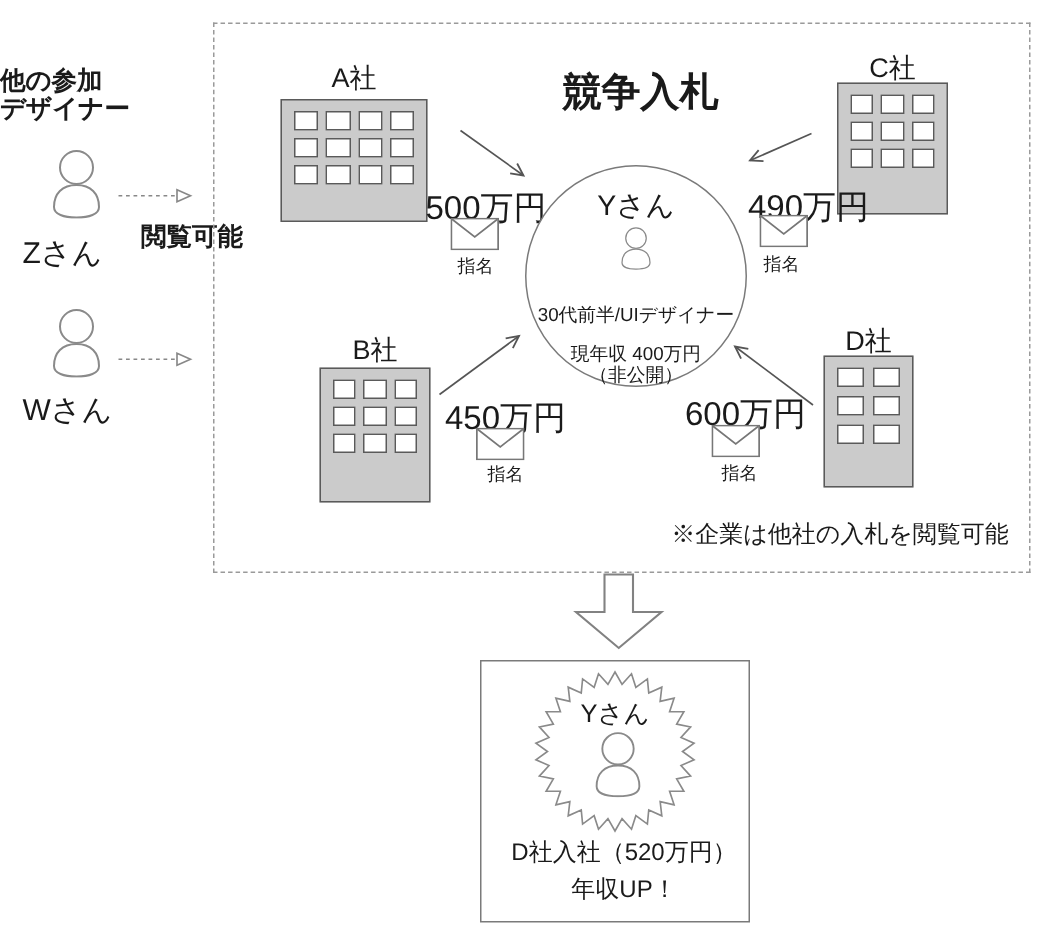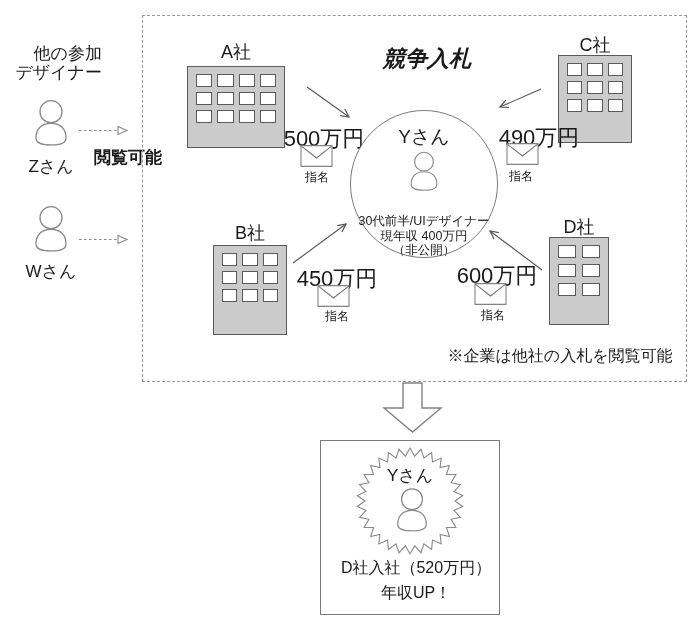--- a/index.html
+++ b/index.html
@@ -11,27 +11,27 @@
   }
   *{margin:0;padding:0;box-sizing:border-box;}
   html,body{background:#fff;}
   body{font-family:"Liberation Sans",sans-serif;color:var(--ink);}
   .canvas{position:relative;width:700px;height:634px;background:#fff;overflow:hidden;}
   .abs{position:absolute;}
   .txt{position:absolute;color:var(--ink);white-space:nowrap;}
   .overlay{position:absolute;left:0;top:0;pointer-events:none;}
 
   
-  .lp-title{left:0;top:44px;width:102px;font-size:17px;font-weight:normal;line-height:19px;text-align:right;}
-  .designer-name{font-size:17px;width:72px;text-align:center;}
+  .lp-title{left:0;top:44px;width:102px;font-size:17px;font-weight:bold;line-height:19px;text-align:left;}
+  .designer-name{font-size:20px;width:72px;text-align:left;}
   .vert{left:94px;top:150px;width:19px;font-size:17px;font-weight:bold;line-height:16.5px;word-break:break-all;text-align:center;}
 
   
   .auction-box{position:absolute;left:142px;top:15px;width:545px;height:367px;border:1px dashed #9a9a9a;}
-  .auction-title{left:327px;top:44px;width:200px;font-size:22px;font-weight:bold;text-align:center;font-style:italic;}
+  .auction-title{left:327px;top:44px;width:200px;font-size:26px;font-weight:bold;text-align:center;}
   .auction-note{left:442px;top:346px;width:236px;font-size:16px;text-align:center;}
 
   
   .company-label{font-size:18px;text-align:center;}
   .building{position:absolute;background:var(--building-fill);border:1px solid var(--building-border);display:grid;gap:5px;padding:7px 8px;align-content:start;}
   .window{height:13px;background:#fff;border:1px solid var(--building-border);}
 
   
   .amount{font-size:22px;text-align:center;width:120px;}
   .tag{font-size:12px;text-align:center;width:60px;}
@@ -181,21 +181,21 @@
       <use href="#envelope-shape"></use>
     </svg>
   <div class="txt tag" style="left:463px;top:307px">指名</div>
 
   <div class="candidate-circle">
     <div class="cand-name">Yさん</div>
     <svg class="cand-person" width="36" height="42" viewBox="0 0 48 56">
         <use href="#person-shape"></use>
       </svg>
     <div class="cand-line first">30代前半/UIデザイナー</div>
-    <div class="cand-line" style="margin-top:1px">現年収 400万円</div>
+    <div class="cand-line" style="margin-top:12px">現年収 400万円</div>
     <div class="cand-line">（非公開）</div>
   </div>
 
   <div class="txt auction-note">※企業は他社の入札を閲覧可能</div>
 
   <div class="result-box"></div>
   <svg class="abs" style="left:355px;top:446px" width="110" height="110" viewBox="0 0 110 110">
     <polygon id="starburst" fill="#fff" stroke="#8a8a8a" stroke-width="1.1" points="55.0,2.0 59.7,10.2 66.0,3.2 68.9,12.2 76.6,6.6 77.5,16.0 86.2,12.1 85.1,21.6 94.4,19.5 91.4,28.5 100.9,28.5 96.1,36.7 105.4,38.6 99.0,45.6 107.7,49.5 100.0,55.0 107.7,60.5 99.0,64.4 105.4,71.4 96.1,73.3 100.9,81.5 91.4,81.5 94.4,90.5 85.1,88.4 86.2,97.9 77.5,94.0 76.6,103.4 68.9,97.8 66.0,106.8 59.7,99.8 55.0,108.0 50.3,99.8 44.0,106.8 41.1,97.8 33.4,103.4 32.5,94.0 23.8,97.9 24.9,88.4 15.6,90.5 18.6,81.5 9.1,81.5 13.9,73.3 4.6,71.4 11.0,64.4 2.3,60.5 10.0,55.0 2.3,49.5 11.0,45.6 4.6,38.6 13.9,36.7 9.1,28.5 18.6,28.5 15.6,19.5 24.9,21.6 23.8,12.1 32.5,16.0 33.4,6.6 41.1,12.2 44.0,3.2 50.3,10.2"></polygon>
   </svg>
   <div class="txt result-name">Yさん</div>

